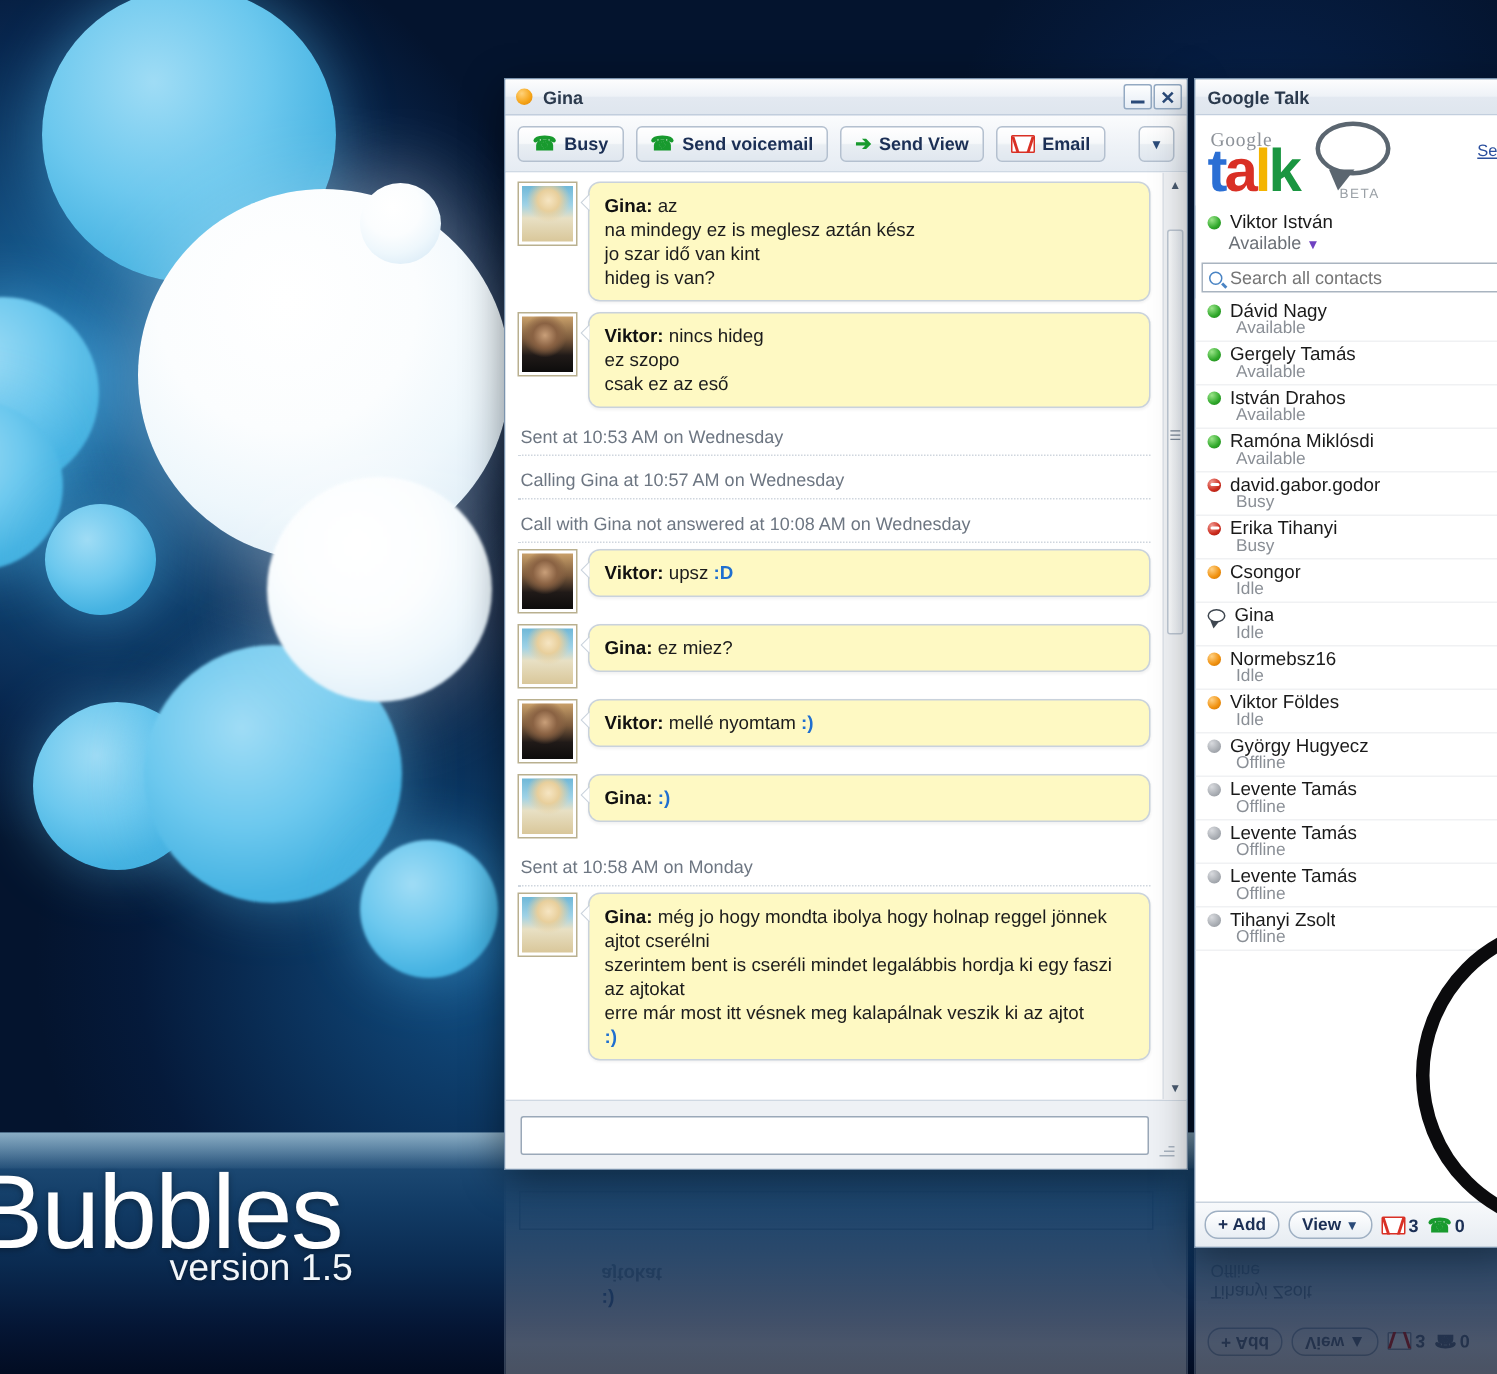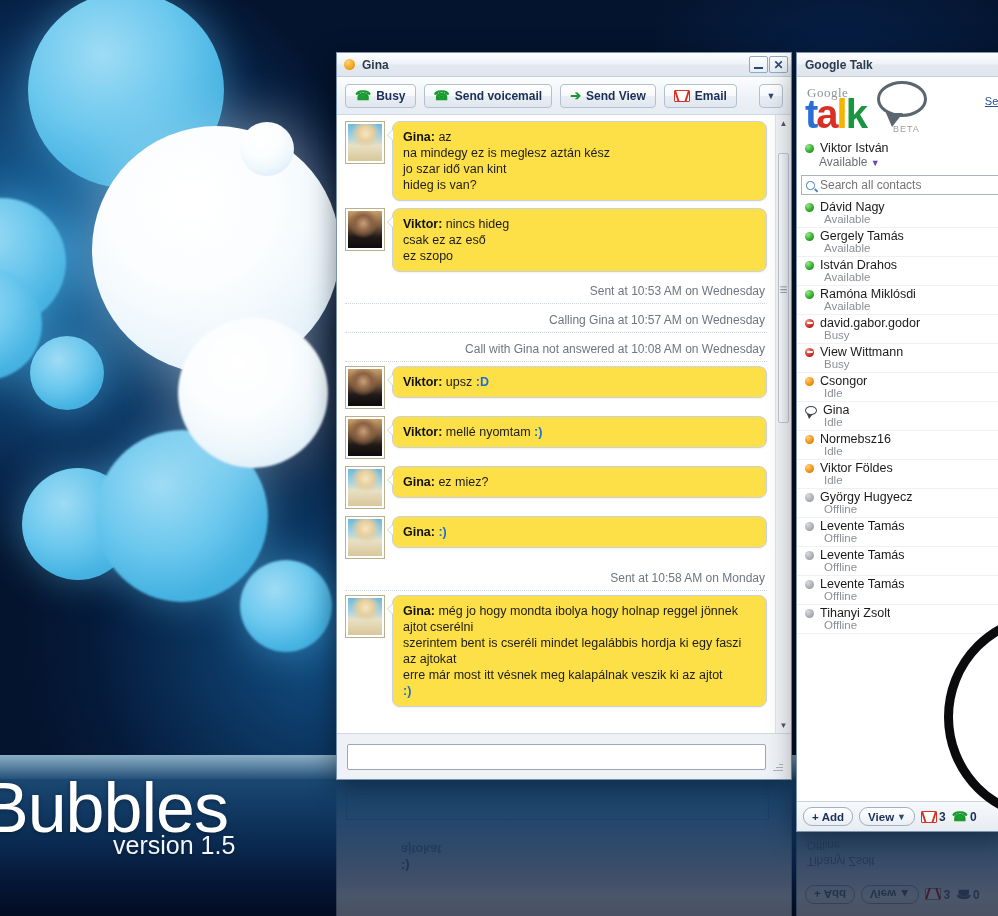--- a/index.html
+++ b/index.html
@@ -155,42 +155,42 @@
     background:
       radial-gradient(circle at 52% 26%, #f6e5c2 0%, #e8cf9c 22%, rgba(0,0,0,0) 45%),
       linear-gradient(180deg,#6fb8d8 0%, #9fd2e6 34%, #e8e0c4 58%, #d9c79a 100%);
   }
   .av-viktor {
     background:
       radial-gradient(circle at 45% 34%, #c99f79 0%, #8a6243 26%, rgba(0,0,0,0) 48%),
       linear-gradient(180deg,#c9a06a 0%, #7b5a3c 40%, #201a18 70%, #0d0c0c 100%);
   }
   .bubble {
-    flex:1 1 auto; background:#fde047;
+    flex:1 1 auto; background:#fef9c3;
     border:1px solid #c9d2dc; border-radius:8px;
     padding:7px 10px; position:relative;
     box-shadow: 0 1px 2px rgba(0,0,0,.06);
     min-height:29px;
   }
   .bubble::before {
     content:""; position:absolute; left:-6px; top:7px;
     width:0; height:0; border-top:6px solid transparent;
     border-bottom:6px solid transparent; border-right:6px solid #c9d2dc;
   }
   .bubble::after {
     content:""; position:absolute; left:-5px; top:8px;
     width:0; height:0; border-top:5px solid transparent;
     border-bottom:5px solid transparent; border-right:5px solid #ffffff;
   }
   .msg-line { font-size:12.5px; color:#1c1c1c; line-height:16px; }
   .who { font-weight:bold; color:#111; }
   .emo { color:#1f6fd0; font-weight:bold; }
   .sysmsg {
     font-size:12px; color:#6d7682; padding:5px 2px 5px 2px;
-    border-bottom:1px dotted #cfd6de; margin-bottom:4px;text-align:right;
+    border-bottom:1px dotted #cfd6de; margin-bottom:4px;
   }
   .chat-input-wrap {
     flex:0 0 46px; background:#eef1f5; border-top:1px solid #cfd8e2;
     padding:8px 8px 8px 10px; display:flex; align-items:center;
   }
   .chat-input {
     flex:1 1 auto; height:26px; background:#fff;
     border:1px solid #9aa8b8; border-radius:2px;
   }
   .resize-grip { width:14px; height:14px; margin-left:3px; align-self:flex-end; position:relative; }
@@ -427,49 +427,49 @@
             <div class="msg-line">jo szar idő van kint</div>
             <div class="msg-line">hideg is van?</div>
           </div>
         </div>
         <div class="msg-row">
           <div class="avatar">
             <div class="avatar-inner av-viktor"></div>
           </div>
           <div class="bubble">
             <div class="msg-line"><span class="who">Viktor: </span>nincs hideg</div>
+            <div class="msg-line">ez szopo</div>
             <div class="msg-line">csak ez az eső</div>
-            <div class="msg-line">ez szopo</div>
           </div>
         </div>
         <div class="sysmsg">Sent at 10:53 AM on Wednesday</div>
         <div class="sysmsg">Calling Gina at 10:57 AM on Wednesday</div>
         <div class="sysmsg">Call with Gina not answered at 10:08 AM on Wednesday</div>
         <div class="msg-row">
           <div class="avatar">
             <div class="avatar-inner av-viktor"></div>
           </div>
           <div class="bubble">
             <div class="msg-line"><span class="who">Viktor: </span>upsz <span class="emo">:D</span></div>
           </div>
         </div>
         <div class="msg-row">
           <div class="avatar">
+            <div class="avatar-inner av-gina"></div>
+          </div>
+          <div class="bubble">
+            <div class="msg-line"><span class="who">Gina: </span>ez miez?</div>
+          </div>
+        </div>
+        <div class="msg-row">
+          <div class="avatar">
             <div class="avatar-inner av-viktor"></div>
           </div>
           <div class="bubble">
             <div class="msg-line"><span class="who">Viktor: </span>mellé nyomtam <span class="emo">:)</span></div>
-          </div>
-        </div>
-        <div class="msg-row">
-          <div class="avatar">
-            <div class="avatar-inner av-gina"></div>
-          </div>
-          <div class="bubble">
-            <div class="msg-line"><span class="who">Gina: </span>ez miez?</div>
           </div>
         </div>
         <div class="msg-row">
           <div class="avatar">
             <div class="avatar-inner av-gina"></div>
           </div>
           <div class="bubble">
             <div class="msg-line"><span class="who">Gina: </span><span class="emo">:)</span></div>
           </div>
         </div>
@@ -565,21 +565,21 @@
       <div class="gt-contact">
         <div class="gt-c-top">
           <span class="dot dot-busy"></span>
           <span class="gt-c-name">david.gabor.godor</span>
         </div>
         <div class="gt-c-status">Busy</div>
       </div>
       <div class="gt-contact">
         <div class="gt-c-top">
           <span class="dot dot-busy"></span>
-          <span class="gt-c-name">View Wittmann</span>
+          <span class="gt-c-name">Erika Tihanyi</span>
         </div>
         <div class="gt-c-status">Busy</div>
       </div>
       <div class="gt-contact">
         <div class="gt-c-top">
           <span class="dot dot-idle"></span>
           <span class="gt-c-name">Csongor</span>
         </div>
         <div class="gt-c-status">Idle</div>
       </div>

